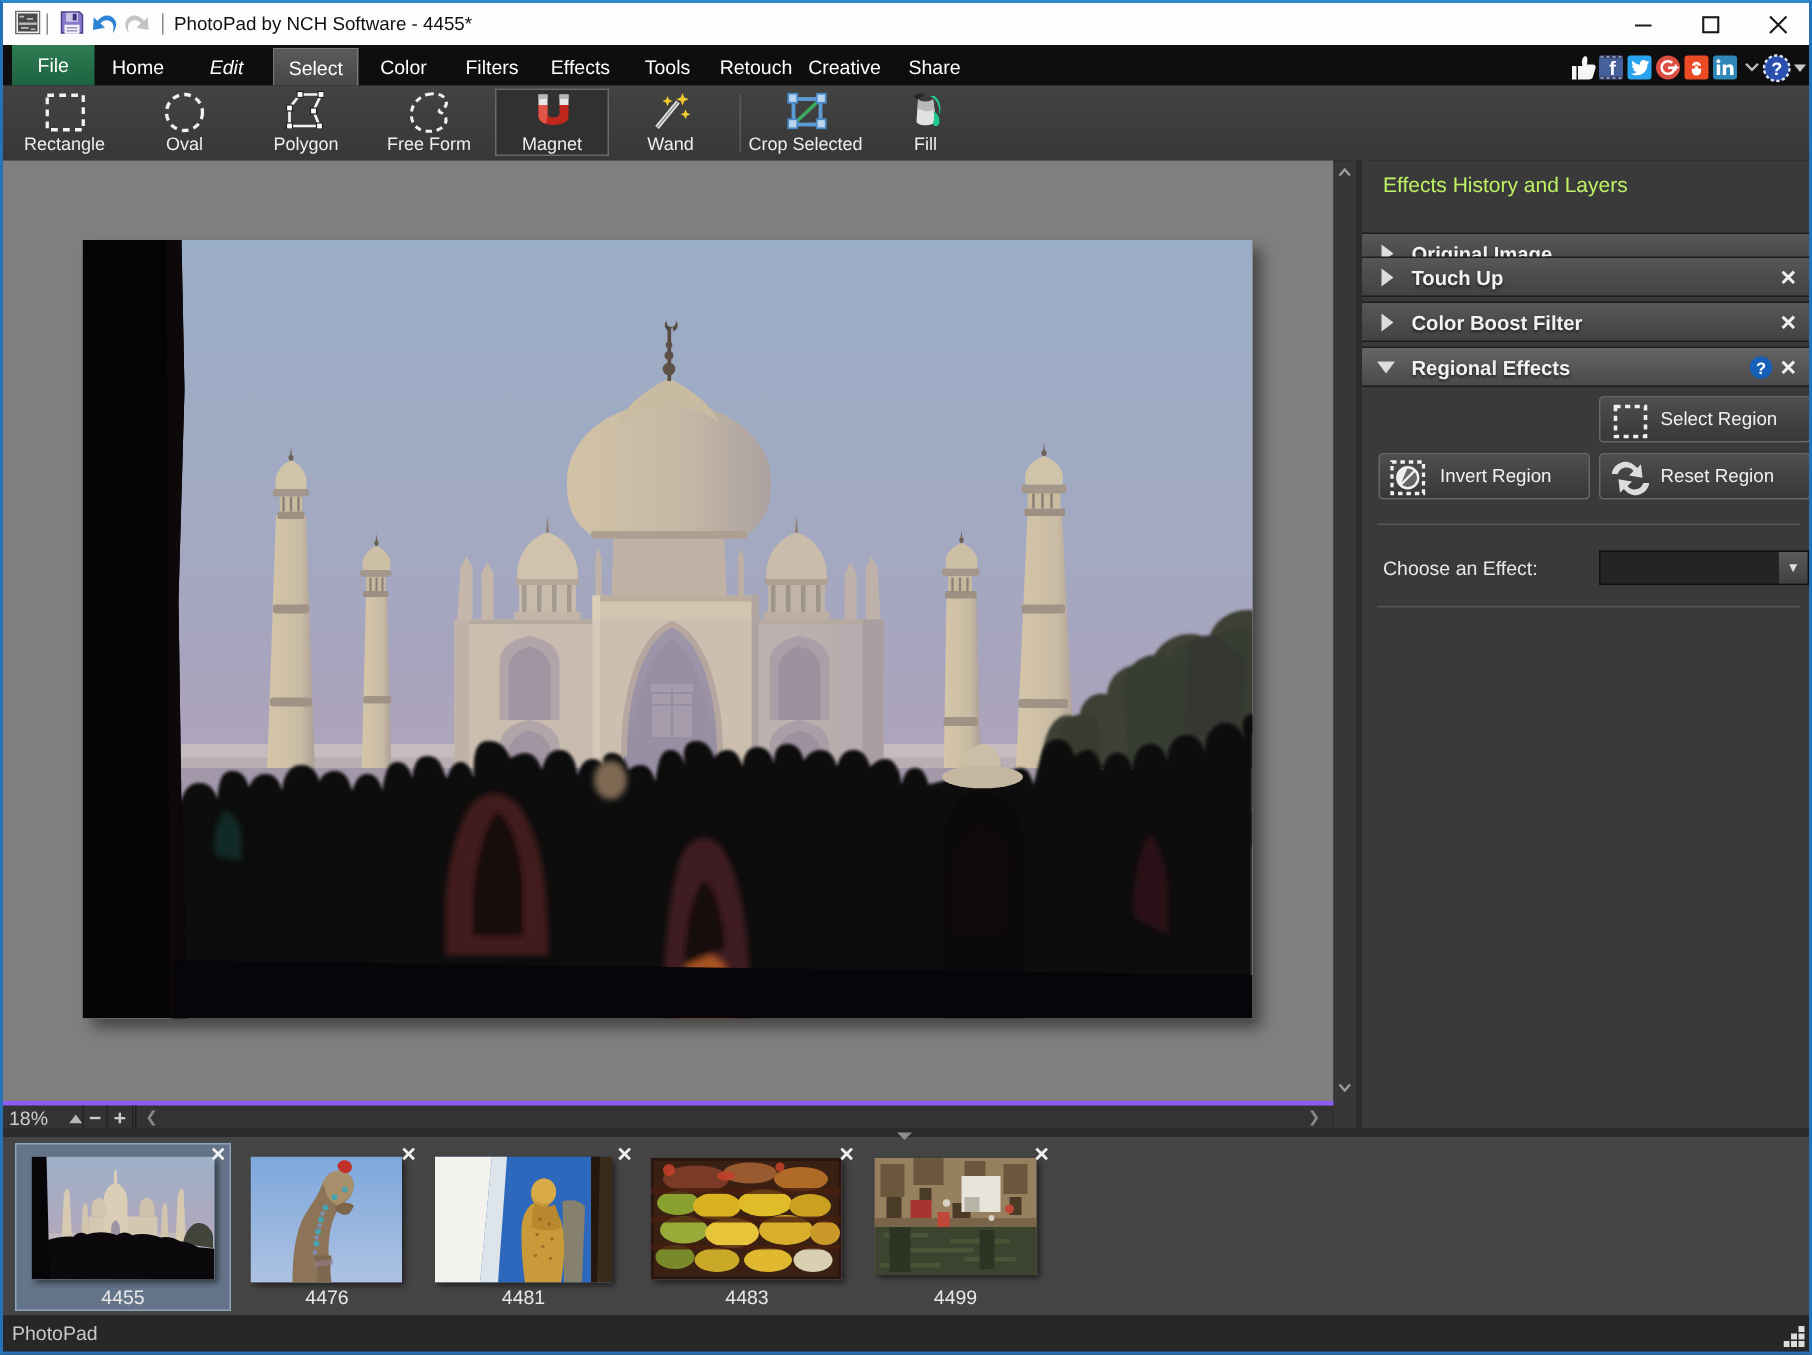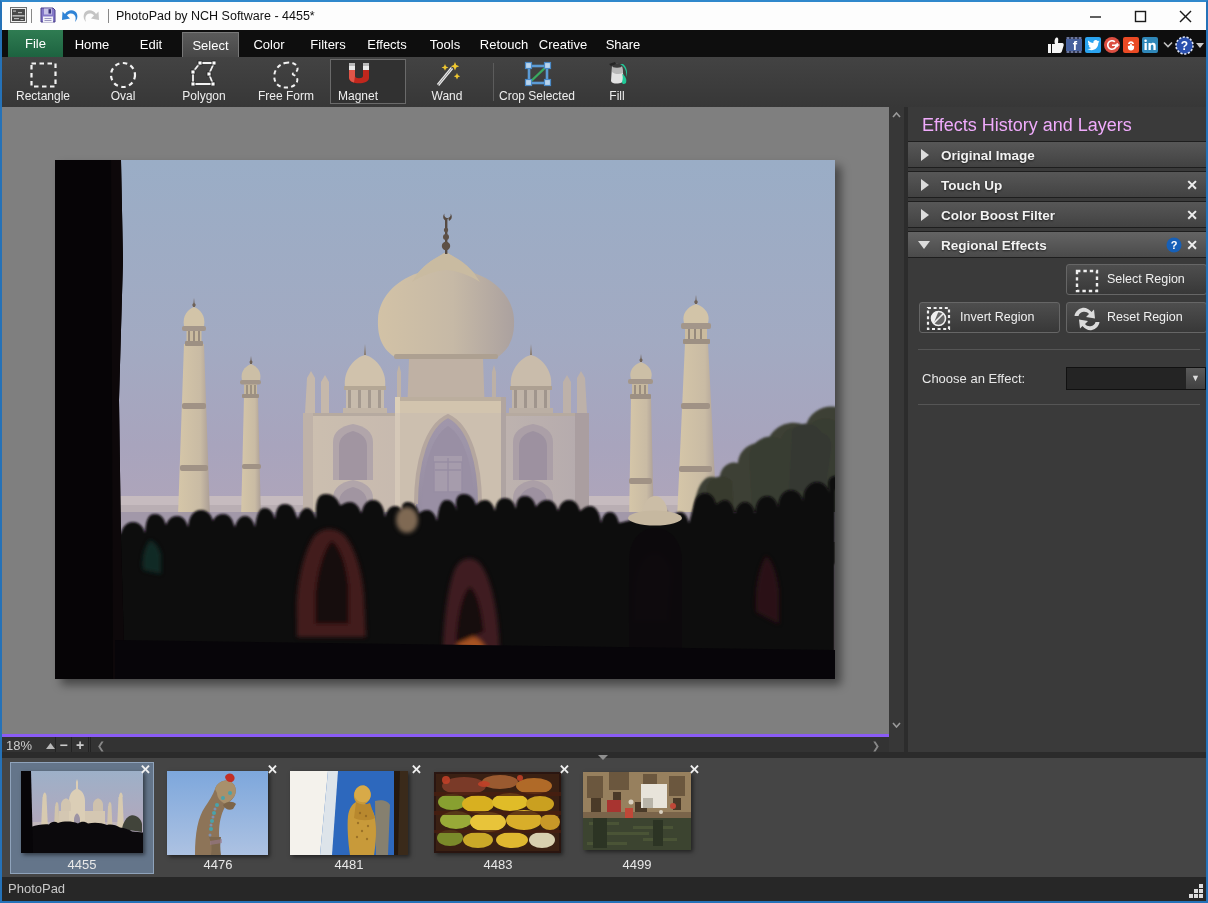--- a/index.html
+++ b/index.html
@@ -37,21 +37,21 @@
 
 
 #vscroll { left:889px; top:107px; width:15px; height:645px; background:#373737; }
 
 
 #zoombar { left:2px; top:734px; width:887px; height:18px; background:#333; border-top:3px solid #8b5cf6; }
 #zoombar .zb { position:absolute; top:0; height:17px; color:#ccc; text-align:center; line-height:17px; }
 
 
 #panel { left:904px; top:107px; width:302px; height:645px; background:#3a3a3a; border-left:4px solid #2c2c2c; }
-#panel-title { position:absolute; left:14px; top:8px; font-size:18px; color:#f0abfc; }
+#panel-title { position:absolute; left:14px; top:8px; font-size:14px; color:#bef264; }
 .prow { position:absolute; left:0; width:298px; height:27px; background:linear-gradient(#575757,#424242); border-top:1px solid #1e1e1e; border-bottom:1px solid #1e1e1e; }
 .prow .tri { position:absolute; left:13px; top:7px; width:0; height:0; border-left:8px solid #dcdcdc; border-top:6px solid transparent; border-bottom:6px solid transparent; }
 .prow .txt { position:absolute; left:33px; top:6px; font-weight:bold; font-size:13.5px; color:#f2f2f2; text-shadow:0 1px 2px rgba(0,0,0,.6); }
 .prow .x { position:absolute; right:8px; top:5px; color:#eee; font-weight:bold; font-size:14px; }
 .pbtn { position:absolute; width:141px; height:31px; background:linear-gradient(#4e4e4e,#383838); border:1px solid #666; border-radius:3px; color:#f0f0f0; font-size:12.5px; }
 .pbtn span { position:absolute; left:40px; top:7px; }
 .pdiv { position:absolute; left:10px; width:282px; height:1px; background:#555; }
 
 
 #thumbstrip { left:2px; top:752px; width:1204px; height:125px; background:#454545; }
@@ -104,21 +104,21 @@
       </svg></div>
     <div class="winbtn" style="left:1161px;"><svg width="45" height="28">
         <line x1="17" y1="9" x2="28" y2="20" stroke="#1a1a1a" stroke-width="1.4"></line>
         <line x1="28" y1="9" x2="17" y2="20" stroke="#1a1a1a" stroke-width="1.4"></line>
       </svg></div>
   </div>
 
   <div id="menubar" class="abs">
     <div class="mtab" id="tab-file">File</div>
     <div class="mtab" style="left:62px; width:56px;">Home</div>
-    <div class="mtab" style="left:120px; width:58px;">Edit</div>
+    <div class="mtab" style="left:120px; width:58px;font-style:italic;">Edit</div>
     <div class="mtab" id="tab-select" style="left:180px; width:57px;">Select</div>
     <div class="mtab" style="left:239px; width:56px;">Color</div>
     <div class="mtab" style="left:297px; width:58px;">Filters</div>
     <div class="mtab" style="left:356px; width:58px;">Effects</div>
     <div class="mtab" style="left:415px; width:56px;">Tools</div>
     <div class="mtab" style="left:473px; width:58px;">Retouch</div>
     <div class="mtab" style="left:532px; width:58px;">Creative</div>
     <div class="mtab" style="left:592px; width:58px;">Share</div>
   </div>
   <svg class="abs" style="left:1046px; top:36px;" width="20" height="18" viewBox="0 0 20 18">
@@ -192,21 +192,21 @@
         </g>
       </svg>
       <div class="lbl">Polygon</div>
     </div>
     <div class="tool" style="left:248px; width:72px;">
       <svg style="position:absolute;left:23px;top:4px;" width="28" height="28" viewBox="0 0 28 28">
         <path d="M12,2 C18,0.5 23.5,2.5 24.5,6.5 C25.2,9.5 23,11.5 20.5,12.3 C19.5,12.7 19.5,13.4 20.5,13.9 C24,15 25.5,18.5 23.5,22 C21,26 14.5,27.5 9,26 C3.5,24.5 0.8,20 1.3,14 C1.8,8 6.5,3.5 12,2 Z" fill="none" stroke="#f2f2f2" stroke-width="2" stroke-dasharray="4.2 3.2"></path>
       </svg>
       <div class="lbl">Free Form</div>
     </div>
-    <div class="tool" style="left:320px; width:72px;">
+    <div class="tool" style="left:330px; width:72px;">
       <svg style="position:absolute;left:24px;top:3px;" width="26" height="29" viewBox="0 0 26 29">
         <path d="M3,10 L3,18 C3,25 23,25 23,18 L23,10 L17,10 L17,16 C17,19 9,19 9,16 L9,10 Z" fill="#c0271d"></path>
         <path d="M3,10 L3,18 C4,21 6,22 8,22.5 L9,16 L9,10 Z" fill="#e05548"></path>
         <rect x="3" y="3" width="6" height="7" fill="#e8e8e8"></rect>
         <rect x="17" y="3" width="6" height="7" fill="#e8e8e8"></rect>
         <rect x="3" y="3" width="6" height="3" fill="#b8b8b8"></rect>
         <rect x="17" y="3" width="6" height="3" fill="#b8b8b8"></rect>
       </svg>
       <div class="lbl">Magnet</div>
     </div>
@@ -494,21 +494,21 @@
     </svg>
     <div class="zb" style="left:53px; width:17px; border-left:1px solid #232323; border-right:1px solid #232323; font-size:14px; font-weight:bold;">−</div>
     <div class="zb" style="left:70px; width:17px; border-right:1px solid #232323; font-size:14px; font-weight:bold;">+</div>
     <div class="zb" style="left:87px; width:2px; border-right:1px solid #232323; height:17px;"></div>
     <div class="zb" style="left:92px; width:14px; font-size:10px; color:#888;">❮</div>
     <div class="zb" style="right:6px; width:14px; font-size:10px; color:#888;">❯</div>
   </div>
 
   <div id="panel" class="abs">
     <div id="panel-title">Effects History and Layers</div>
-    <div class="prow" style="top:34px;">
+    <div class="prow" style="top:48px;">
       <div class="tri"></div>
       <div class="txt">Original Image</div>
     </div>
     <div class="prow" style="top:64px;padding-left:36px;">
       <div class="tri"></div>
       <div class="txt">Touch Up</div>
       <div class="x">✕</div>
     </div>
     <div class="prow" style="top:94px;">
       <div class="tri"></div>

